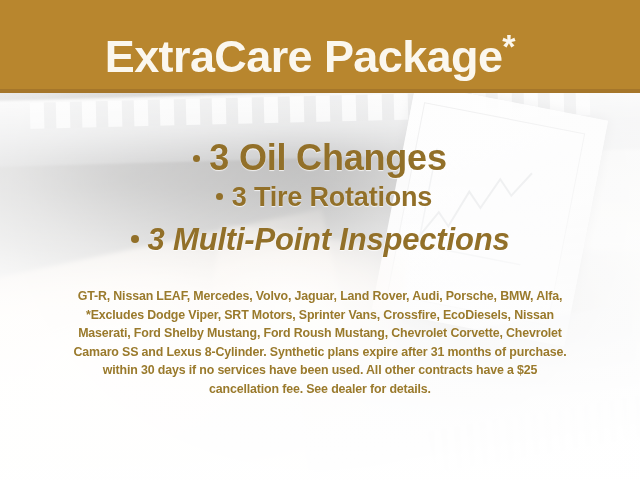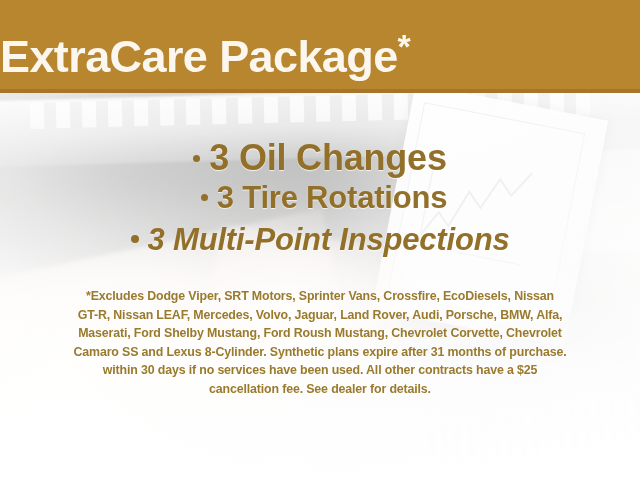--- a/index.html
+++ b/index.html
@@ -143,21 +143,21 @@
     left: 0; bottom: 0;
     width: 100%;
     height: 4px;
     background: #a5762a;
   }
   .header-title {
     position: absolute;
     left: 0;
     top: 19px;
     width: 515px;
-    text-align: left;
+    text-align: right;
     color: #fbf7ee;
     font-size: 45px;
     font-weight: bold;
     letter-spacing: -0.6px;
     line-height: 54px;
     white-space: nowrap;
   }
   .header-title .star { font-size: 34px; vertical-align: 14px; }
 
   
@@ -178,21 +178,21 @@
   }
   .bullet-line .dot {
     display: inline-block;
     vertical-align: 0.22em;
     border-radius: 50%;
     background: #927029;
     margin-right: 9px;
   }
   .b1 { font-size: 36px; line-height: 39px; }
   .b1 .dot { width: 7px; height: 7px; }
-  .b2 { font-size: 31px; line-height: 41px; margin-left: 8px; }
+  .b2 { font-size: 27px; line-height: 41px; margin-left: 8px; }
   .b2 .dot { width: 7px; height: 7px; }
   .b3 { font-size: 31px; line-height: 43px; font-style: italic; }
   .b3 .dot { width: 8px; height: 8px; }
 
   
   .fineprint {
     position: absolute;
     left: 28px;
     top: 287px;
     width: 584px;
@@ -246,21 +246,21 @@
     </div>
     <div class="bullet-line b2">
       <span class="dot"></span><span>3 Tire Rotations</span>
     </div>
     <div class="bullet-line b3">
       <span class="dot"></span><span>3 Multi-Point Inspections</span>
     </div>
   </div>
 
   <div class="fineprint">
+    <div>GT-R, Nissan LEAF, Mercedes, Volvo, Jaguar, Land Rover, Audi, Porsche, BMW, Alfa,</div>
     <div>*Excludes Dodge Viper, SRT Motors, Sprinter Vans, Crossfire, EcoDiesels, Nissan</div>
-    <div>GT-R, Nissan LEAF, Mercedes, Volvo, Jaguar, Land Rover, Audi, Porsche, BMW, Alfa,</div>
     <div>Maserati, Ford Shelby Mustang, Ford Roush Mustang, Chevrolet Corvette, Chevrolet</div>
     <div>Camaro SS and Lexus 8-Cylinder. Synthetic plans expire after 31 months of purchase.</div>
     <div>within 30 days if no services have been used. All other contracts have a $25</div>
     <div>cancellation fee. See dealer for details.</div>
   </div>
 
 </div>
 
 </body></html>

